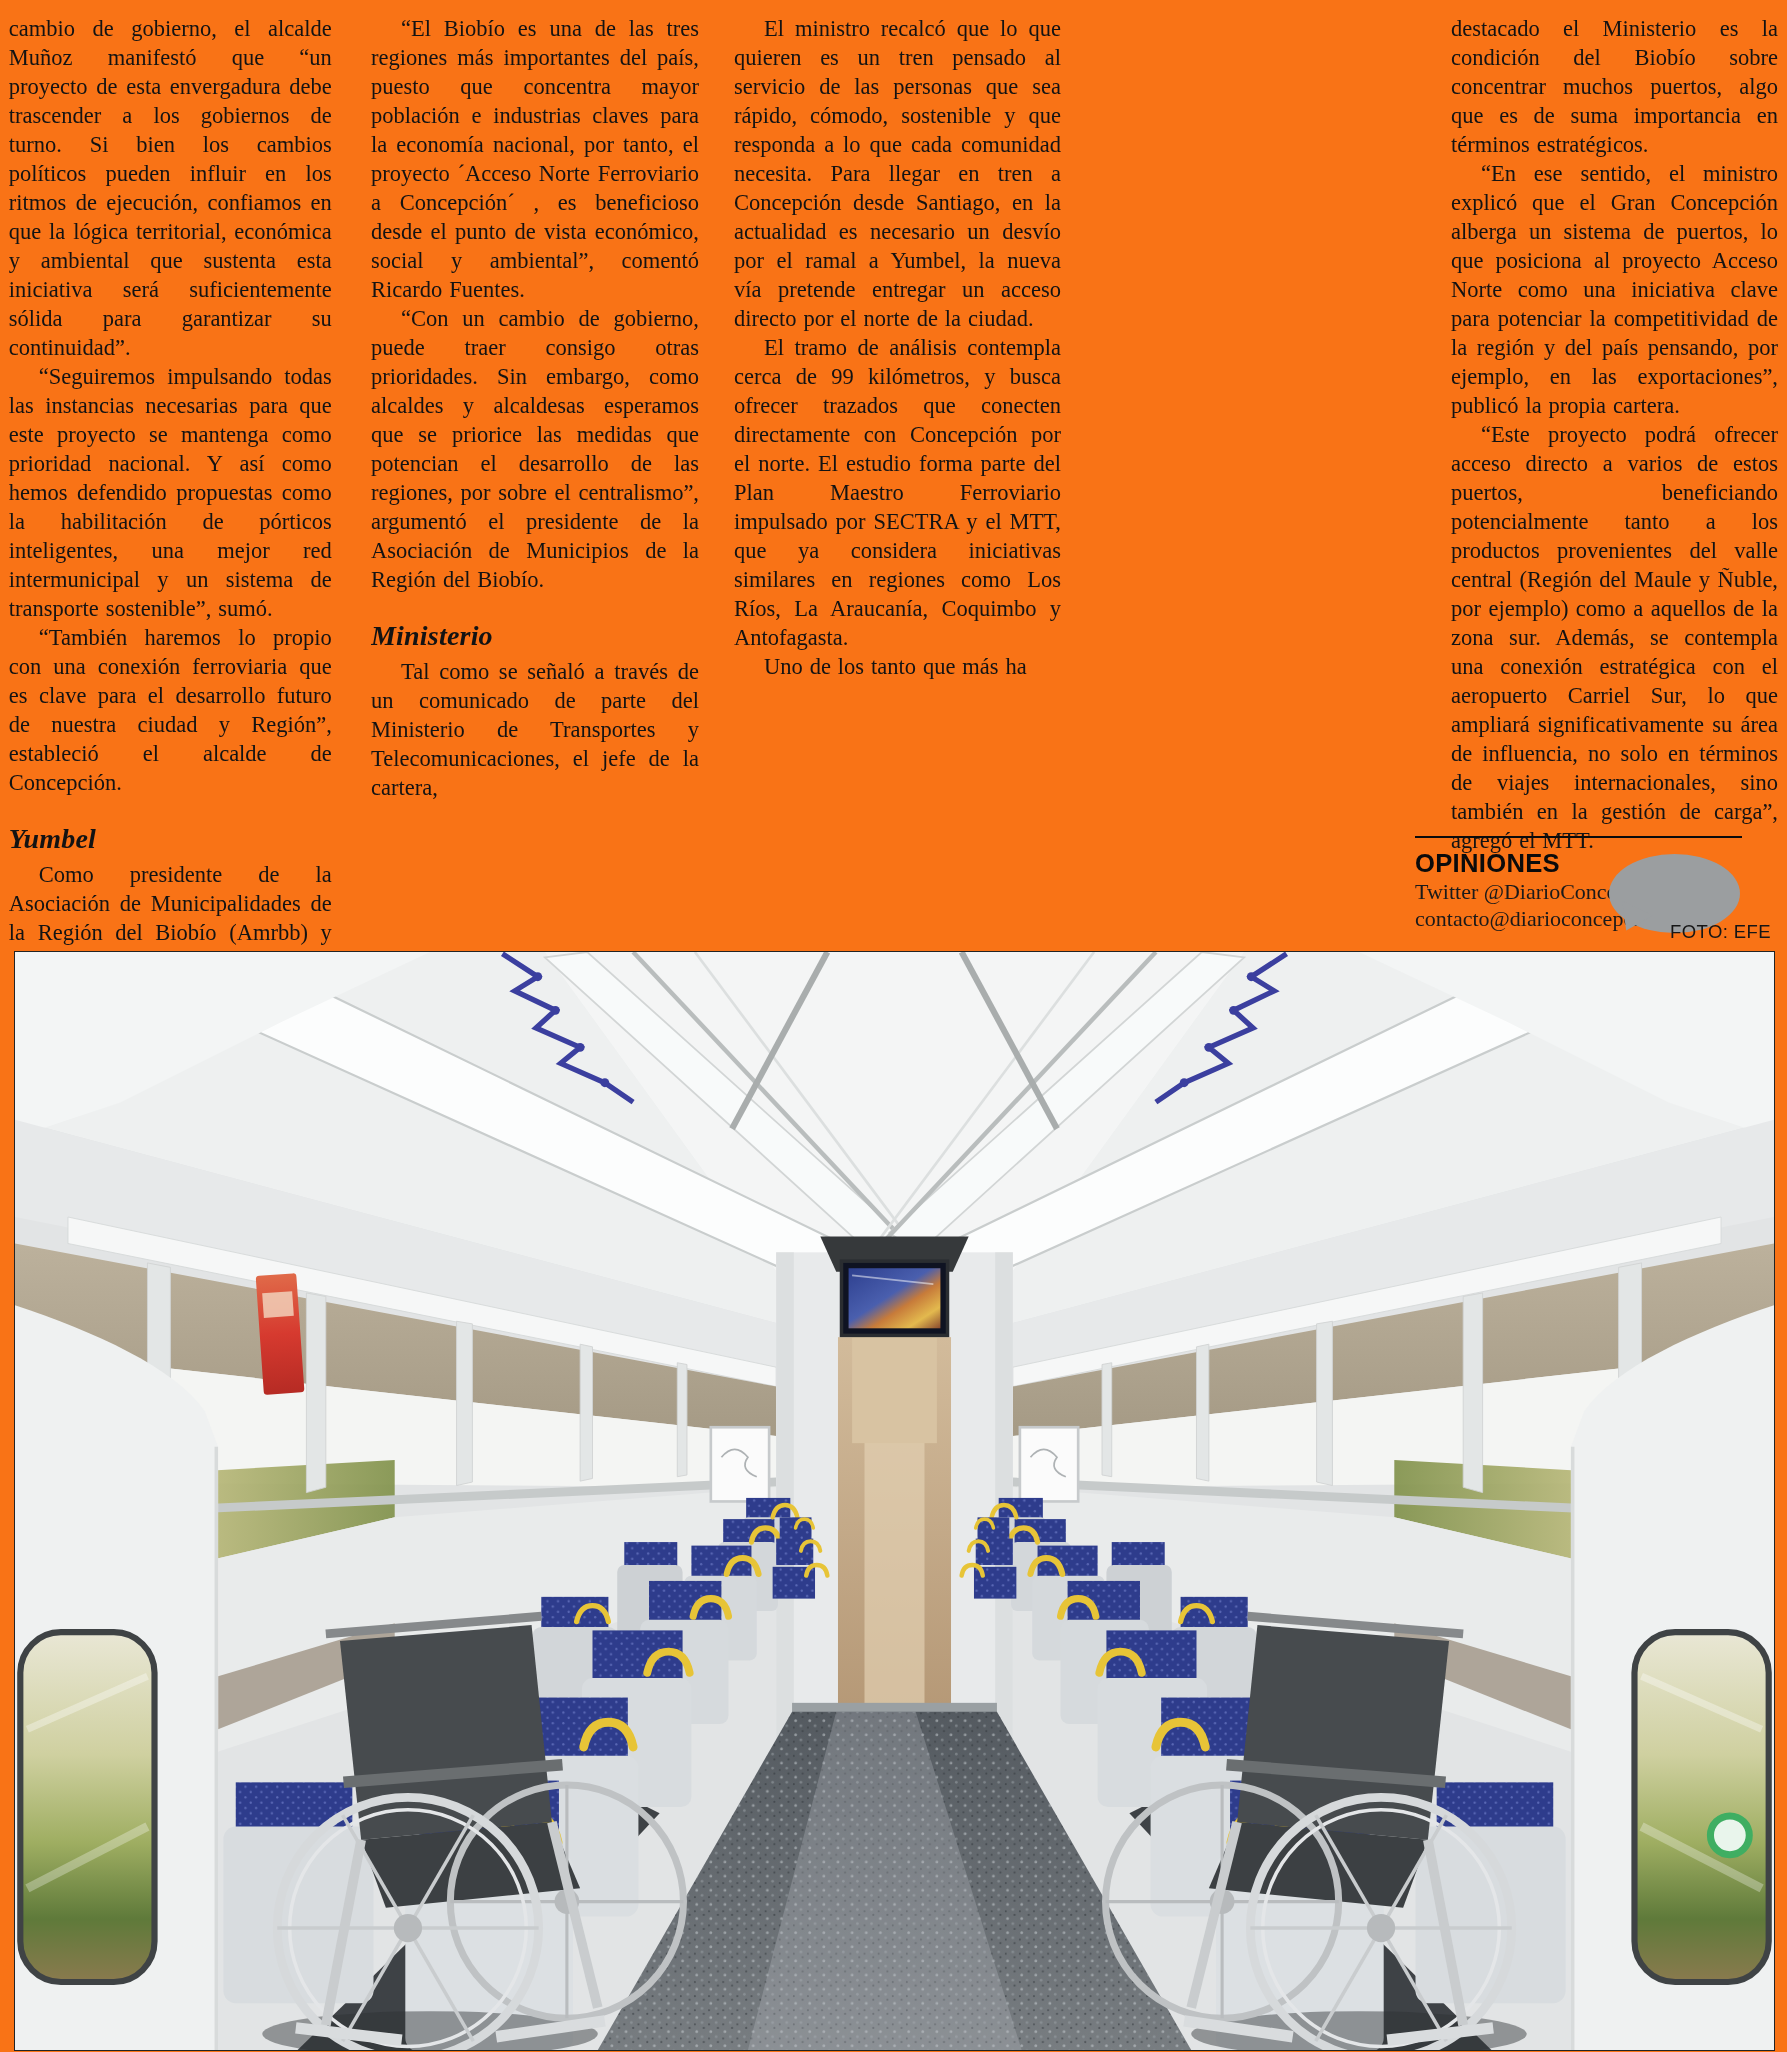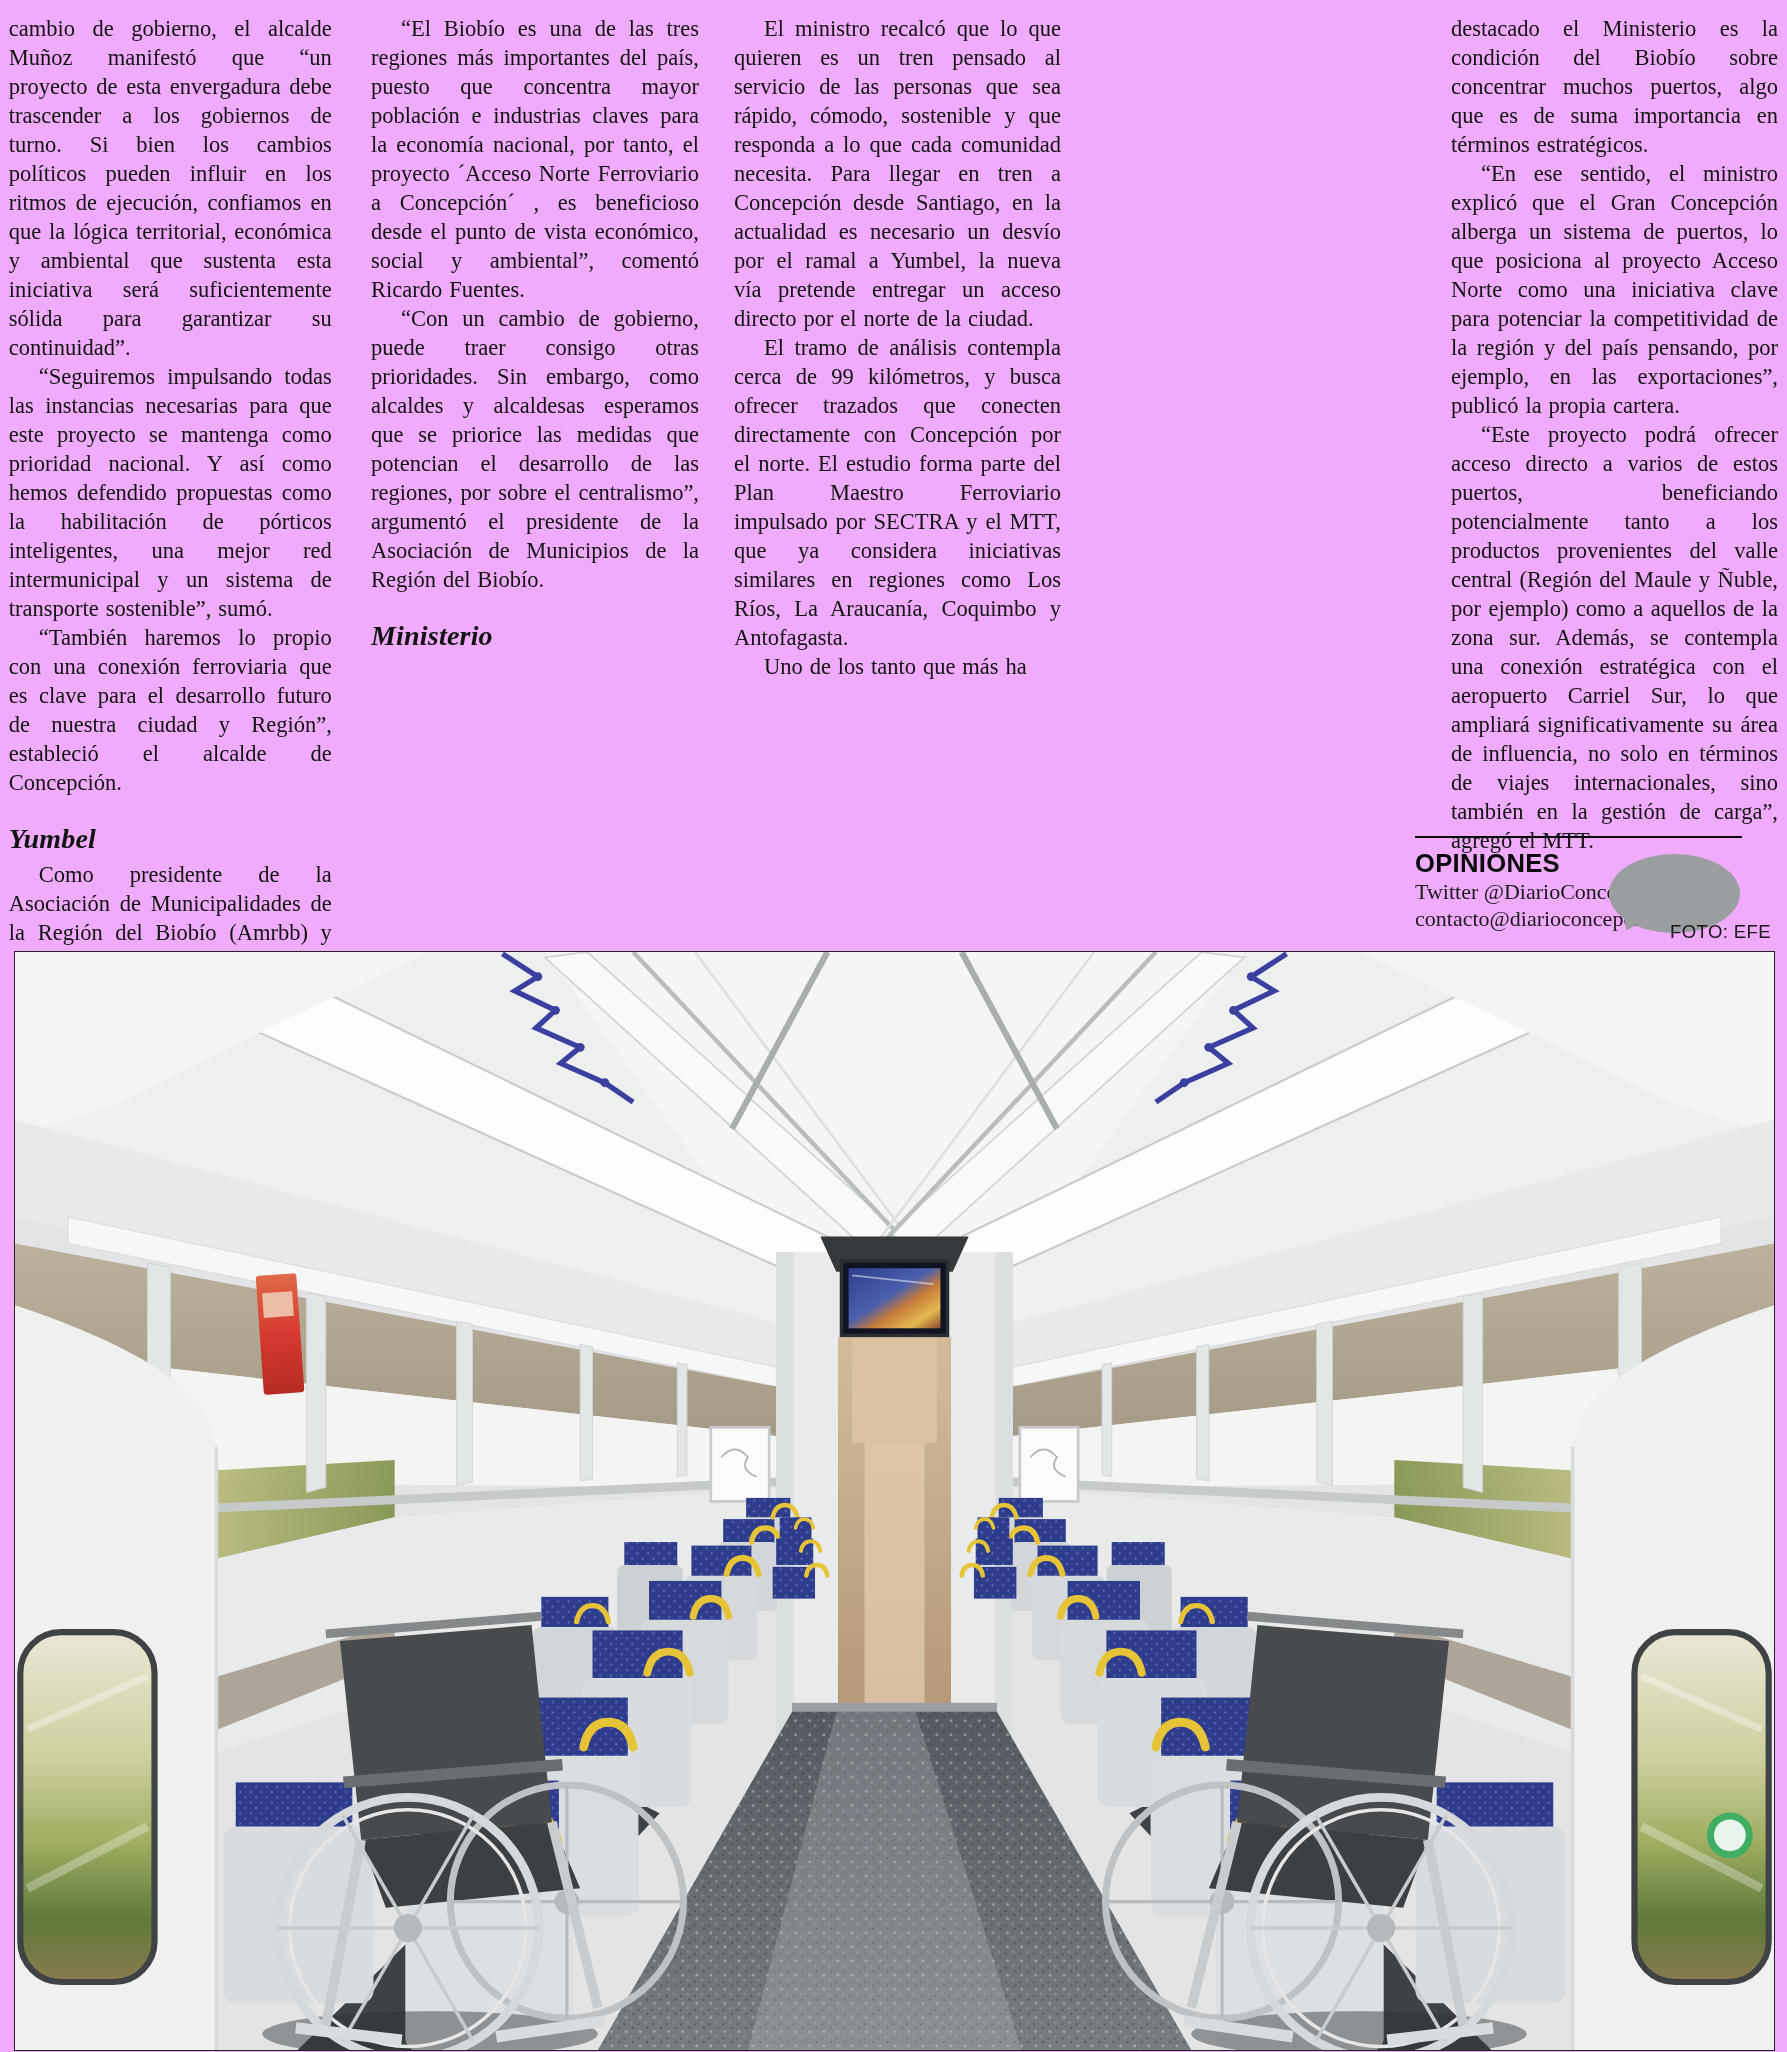--- a/index.html
+++ b/index.html
@@ -1,16 +1,16 @@
 <!DOCTYPE html>
 <html lang="es" style="font-size:14px"><head>
 <meta charset="utf-8">
 <style>
   html,body{margin:0;padding:0;background:#ffffff;}
-  #page{position:relative;width:1787px;height:2053px;background:#f0abfc;overflow:hidden;
+  #page{position:relative;width:1787px;height:2053px;background:#f97316;overflow:hidden;
         font-family:"Liberation Serif","DejaVu Serif",serif;color:#131313;}
   .col{position:absolute;top:14px;height:932px;overflow:hidden;text-align:justify;
        font-size:22.5px;line-height:29px;word-spacing:1.3px;}
   .col p{margin:0;padding:0;}
   .col p.ind{text-indent:30px;}
   .col h2{font-size:28px;font-weight:bold;margin:26.5px 0 7px 0;padding:0;letter-spacing:0.2px;font-style:italic;}
   #c1{left:8.8px;width:323px;}
   #c2{left:371px;width:328px;}
   #c3{left:734px;width:327px;}
   #c4{left:1451px;width:327px;}
@@ -37,20 +37,21 @@
       <p>cambio de gobierno, el alcalde Muñoz manifestó que “un proyecto de esta envergadura debe trascender a los gobiernos de turno. Si bien los cambios políticos pueden influir en los ritmos de ejecución, confiamos en que la lógica territorial, económica y ambiental que sustenta esta iniciativa será suficientemente sólida para garantizar su continuidad”.</p>
       <p class="ind">“Seguiremos impulsando todas las instancias necesarias para que este proyecto se mantenga como prioridad nacional. Y así como hemos defendido propuestas como la habilitación de pórticos inteligentes, una mejor red intermunicipal y un sistema de transporte sostenible”, sumó.</p>
       <p class="ind">“También haremos lo propio con una conexión ferroviaria que es clave para el desarrollo futuro de nuestra ciudad y Región”, estableció el alcalde de Concepción.</p>
       <h2>Yumbel</h2>
       <p class="ind">Como presidente de la Asociación de Municipalidades de la Región del Biobío (Amrbb) y alcalde de Hualqui, Ricardo Fuen-</p>
     </div>
   <div id="c2" class="col">
       <p class="ind">“El Biobío es una de las tres regiones más importantes del país, puesto que concentra mayor población e industrias claves para la economía nacional, por tanto, el proyecto ´Acceso Norte Ferroviario a Concepción´ , es beneficioso desde el punto de vista económico, social y ambiental”, comentó Ricardo Fuentes.</p>
       <p class="ind">“Con un cambio de gobierno, puede traer consigo otras prioridades. Sin embargo, como alcaldes y alcaldesas esperamos que se priorice las medidas que potencian el desarrollo de las regiones, por sobre el centralismo”, argumentó el presidente de la Asociación de Municipios de la Región del Biobío.</p>
       <h2>Ministerio</h2>
+      <p class="ind">Tal como se señaló a través de un comunicado de parte del Ministerio de Transportes y Telecomunicaciones, el jefe de la cartera,</p>
     </div>
   <div id="c3" class="col">
       <p class="ind">El ministro recalcó que lo que quieren es un tren pensado al servicio de las personas que sea rápido, cómodo, sostenible y que responda a lo que cada comunidad necesita. Para llegar en tren a Concepción desde Santiago, en la actualidad es necesario un desvío por el ramal a Yumbel, la nueva vía pretende entregar un acceso directo por el norte de la ciudad.</p>
       <p class="ind">El tramo de análisis contempla cerca de 99 kilómetros, y busca ofrecer trazados que conecten directamente con Concepción por el norte. El estudio forma parte del Plan Maestro Ferroviario impulsado por SECTRA y el MTT, que ya considera iniciativas similares en regiones como Los Ríos, La Araucanía, Coquimbo y Antofagasta.</p>
       <p class="ind">Uno de los tanto que más ha</p>
     </div>
   <div id="c4" class="col">
       <p>destacado el Ministerio es la condición del Biobío sobre concentrar muchos puertos, algo que es de suma importancia en términos estratégicos.</p>
       <p class="ind">“En ese sentido, el ministro explicó que el Gran Concepción alberga un sistema de puertos, lo que posiciona al proyecto Acceso Norte como una iniciativa clave para potenciar la competitividad de la región y del país pensando, por ejemplo, en las exportaciones”, publicó la propia cartera.</p>
       <p class="ind">“Este proyecto podrá ofrecer acceso directo a varios de estos puertos, beneficiando potencialmente tanto a los productos provenientes del valle central (Región del Maule y Ñuble, por ejemplo) como a aquellos de la zona sur. Además, se contempla una conexión estratégica con el aeropuerto Carriel Sur, lo que ampliará significativamente su área de influencia, no solo en términos de viajes internacionales, sino también en la gestión de carga”, agregó el MTT.</p>

